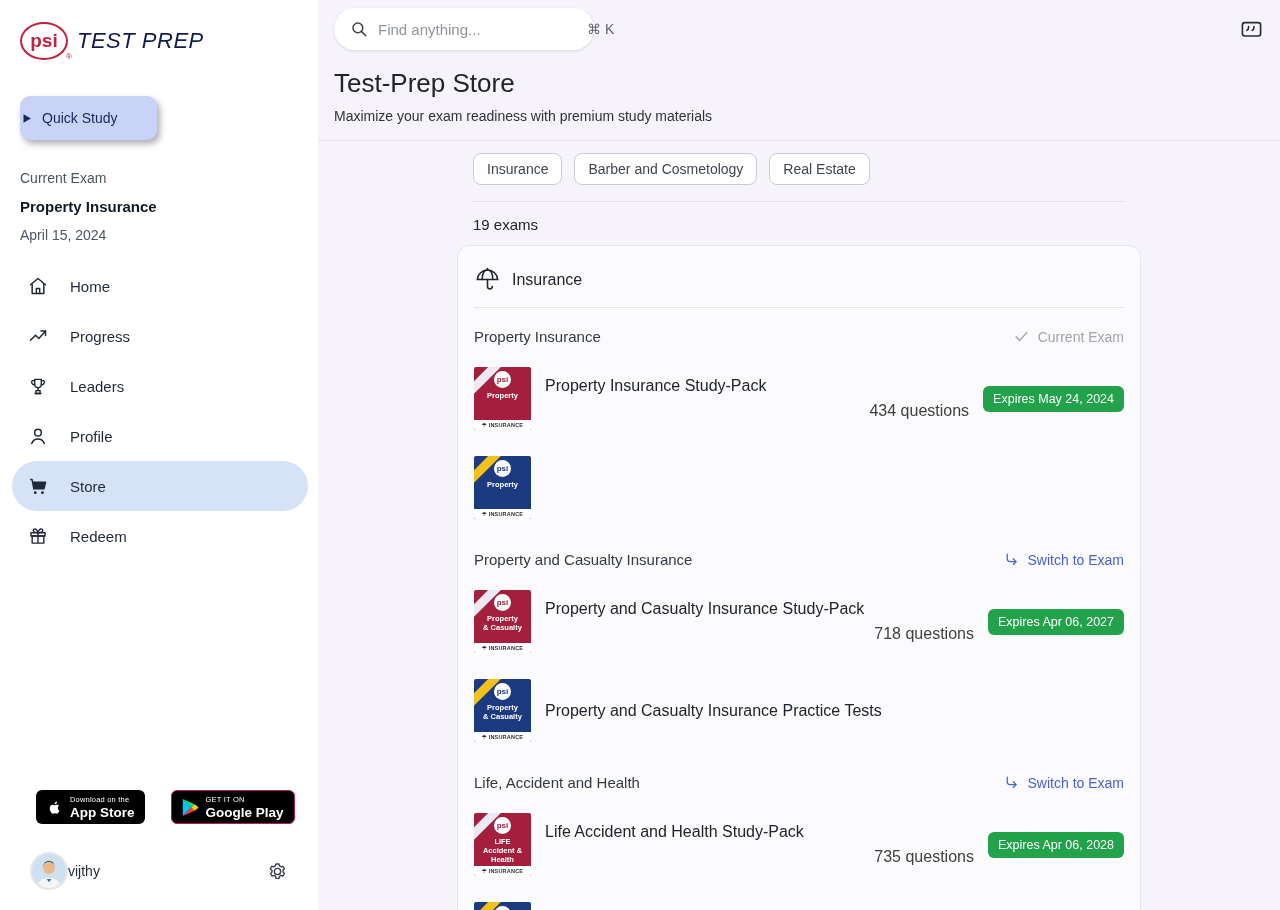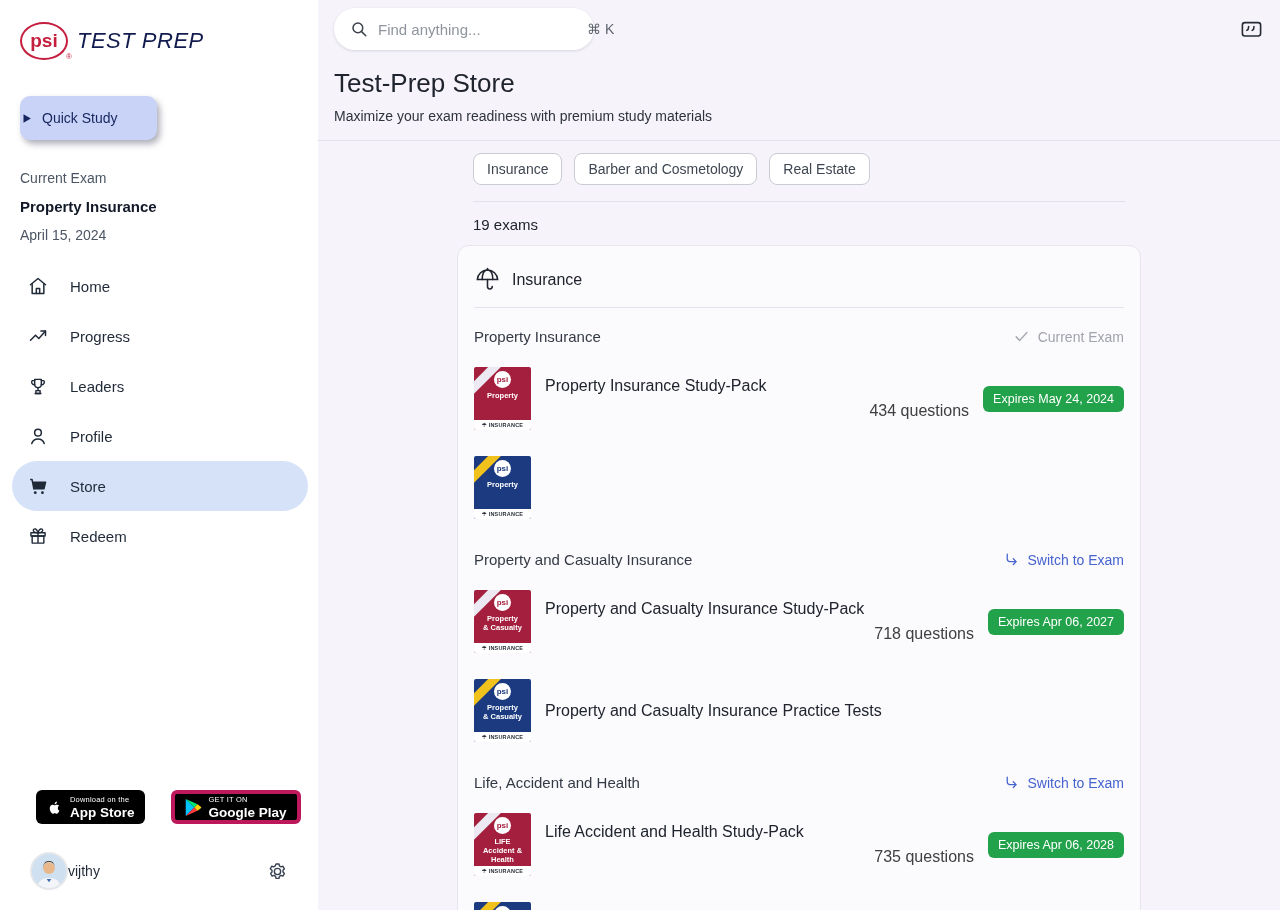--- a/index.html
+++ b/index.html
@@ -29,21 +29,21 @@
   .ce-date { font-size:14px; color:#4b5563; margin-top:12px; }
   .nav { margin-top:18px; padding:0 10px 0 12px; }
   .nav-item { display:flex; align-items:center; gap:22px; height:50px; padding-left:16px; border-radius:25px; cursor:pointer; }
   .nav-item.active { background:var(--active_pill,#d6e2f8); }
   .nav-icon { width:20px; height:20px; color:#1f2937; }
   .nav-icon svg { width:20px; height:20px; display:block; }
   .nav-label { font-size:15px; color:#1f2937; }
   .sidebar-bottom { margin-top:auto; }
   .store-badges { display:flex; gap:26px; margin:0 0 16px 36px; }
   .badge { background:#000; border-radius:6px; height:34px; display:flex; align-items:center; gap:7px; padding:0 10px; cursor:pointer; color:#fff; }
-  .badge.google { border:4px solid #be185d; }
+  .badge.google { border:1px solid #be185d; }
   .badge svg { width:17px; height:19px; display:block; flex-shrink:0;}
   .badge .top { font-size:7.5px; letter-spacing:.2px; }
   .badge .bottom { font-size:13.5px; font-weight:bold; margin-top:1px; white-space:nowrap;}
   .user-row { display:flex; align-items:center; padding:12px 30px 20px 30px; }
   .avatar { width:38px; height:38px; border-radius:50%; overflow:hidden; border:2px solid #e5e7eb; background:#cfe0f0; }
   .avatar svg { width:100%; height:100%; display:block; }
   .username { font-size:14px; color:#1f2937; }
   .gear { margin-left:auto; width:21px; height:21px; color:#374151; cursor:pointer; }
   .gear svg { width:21px; height:21px; display:block; }
   

